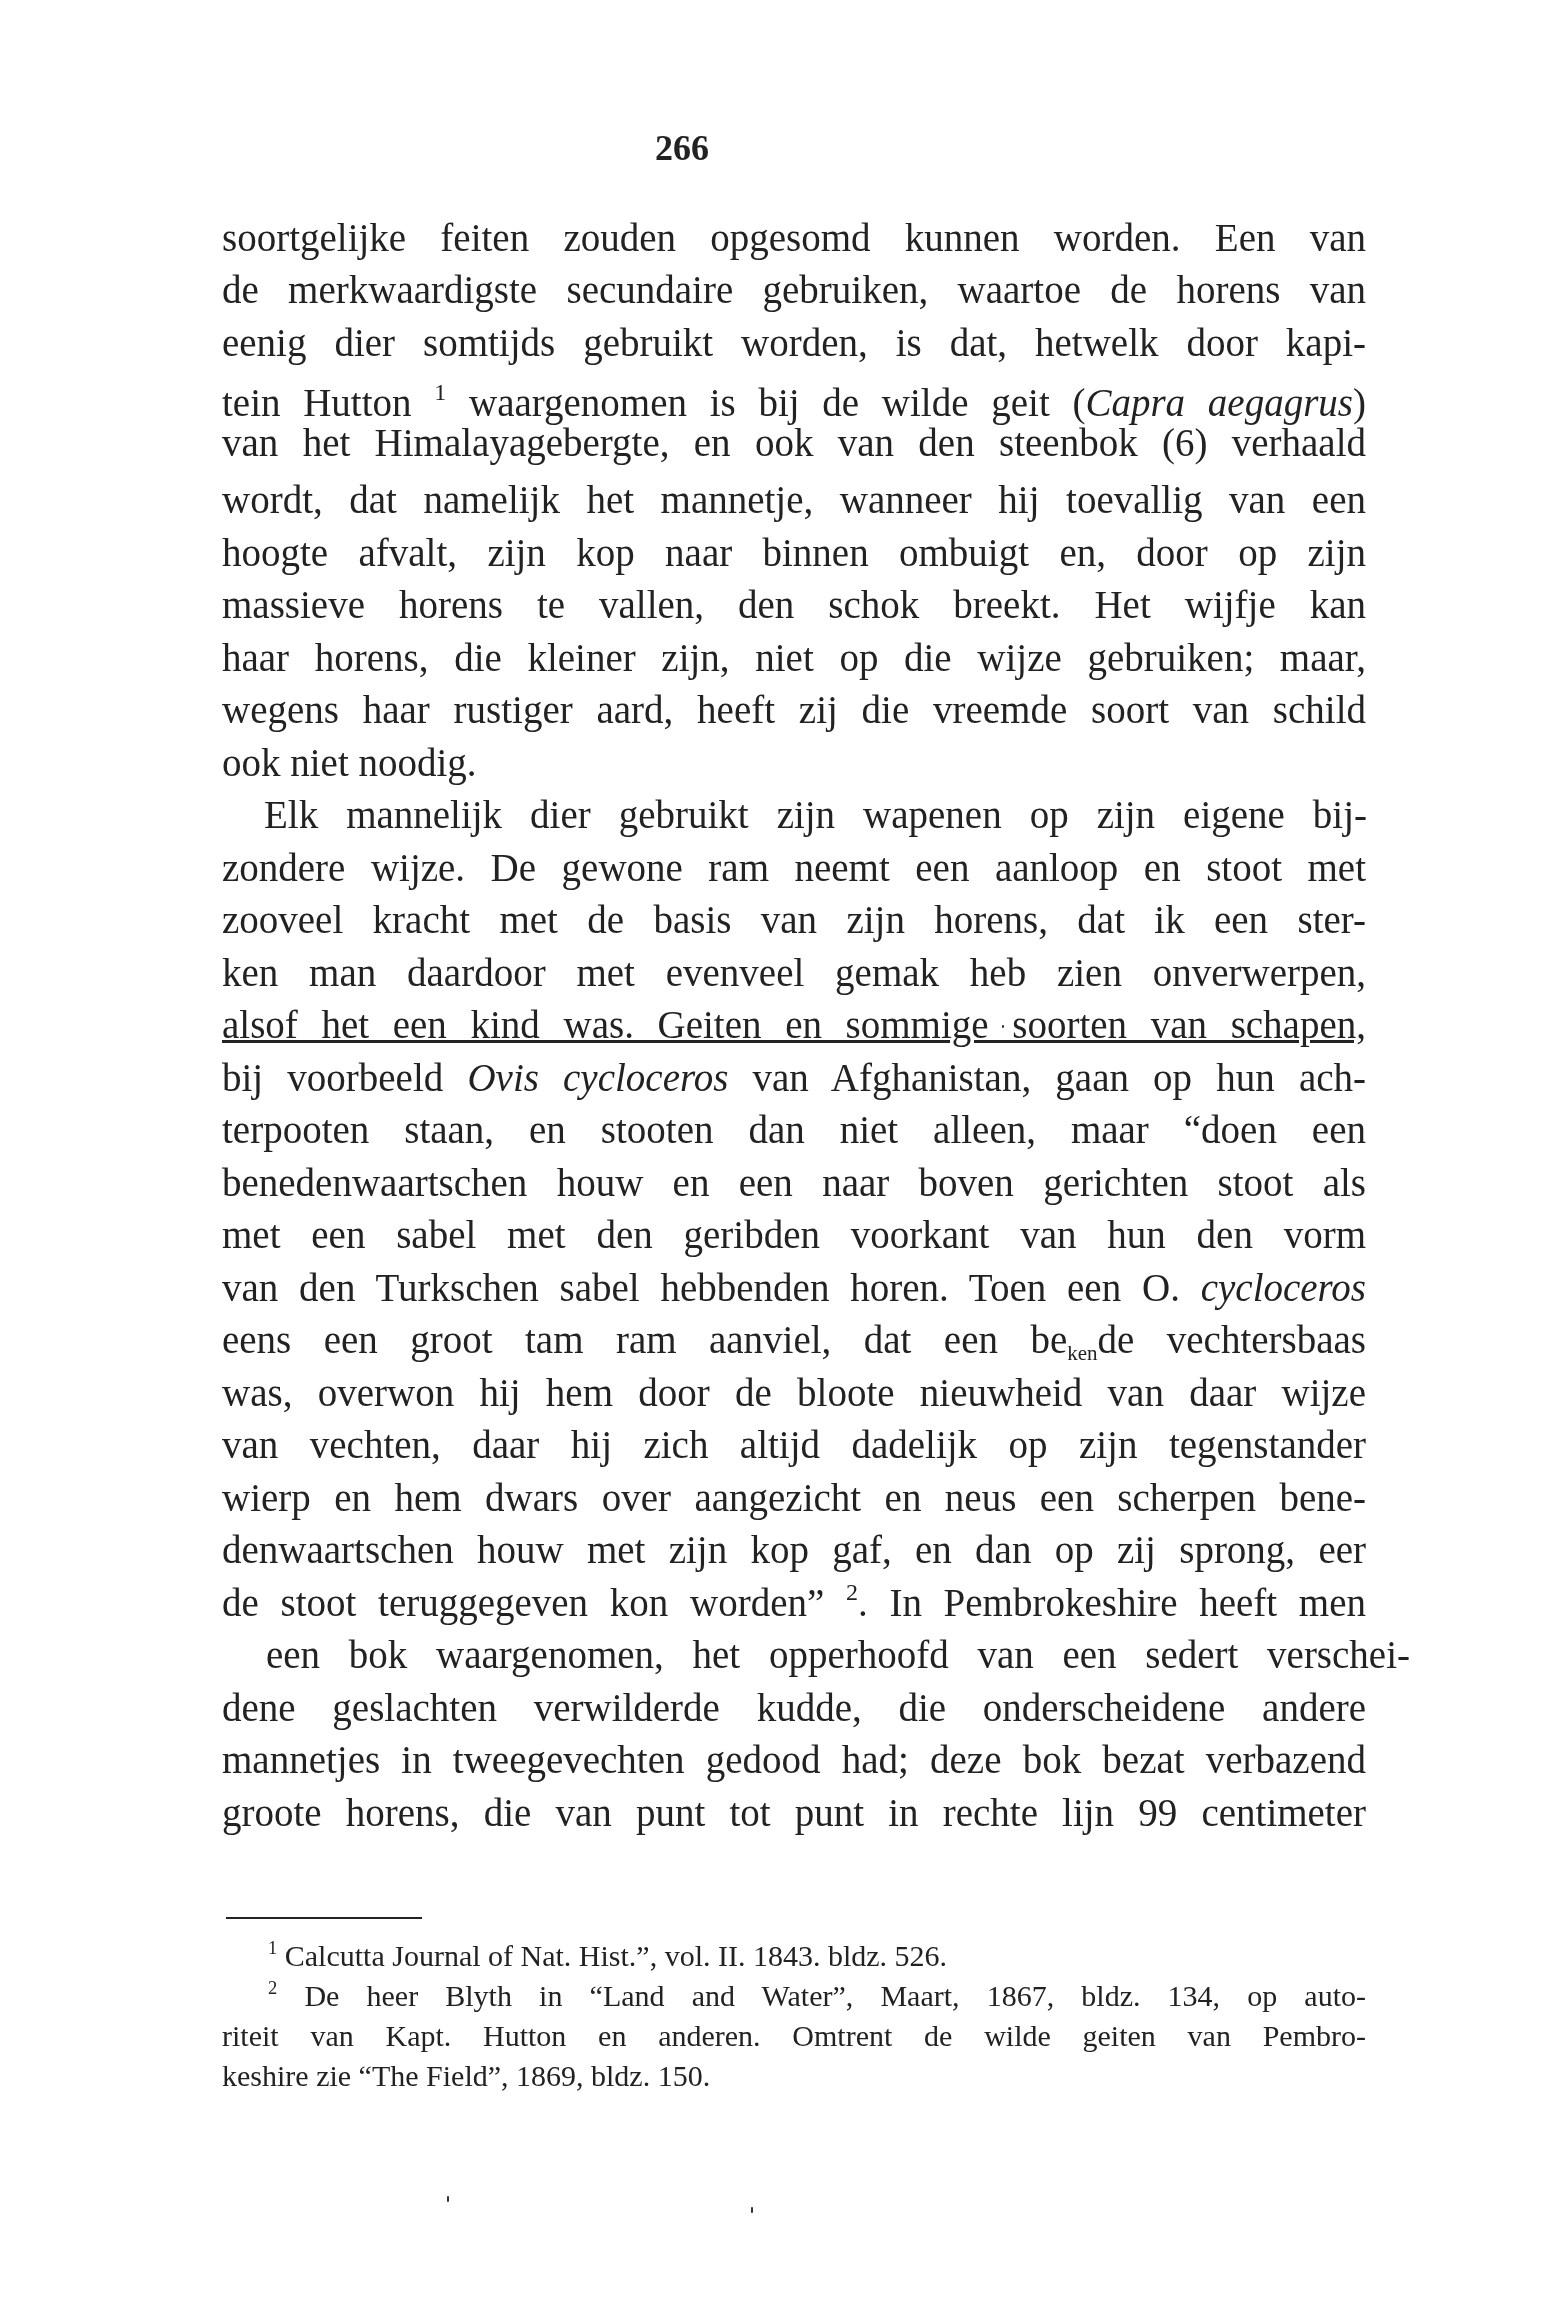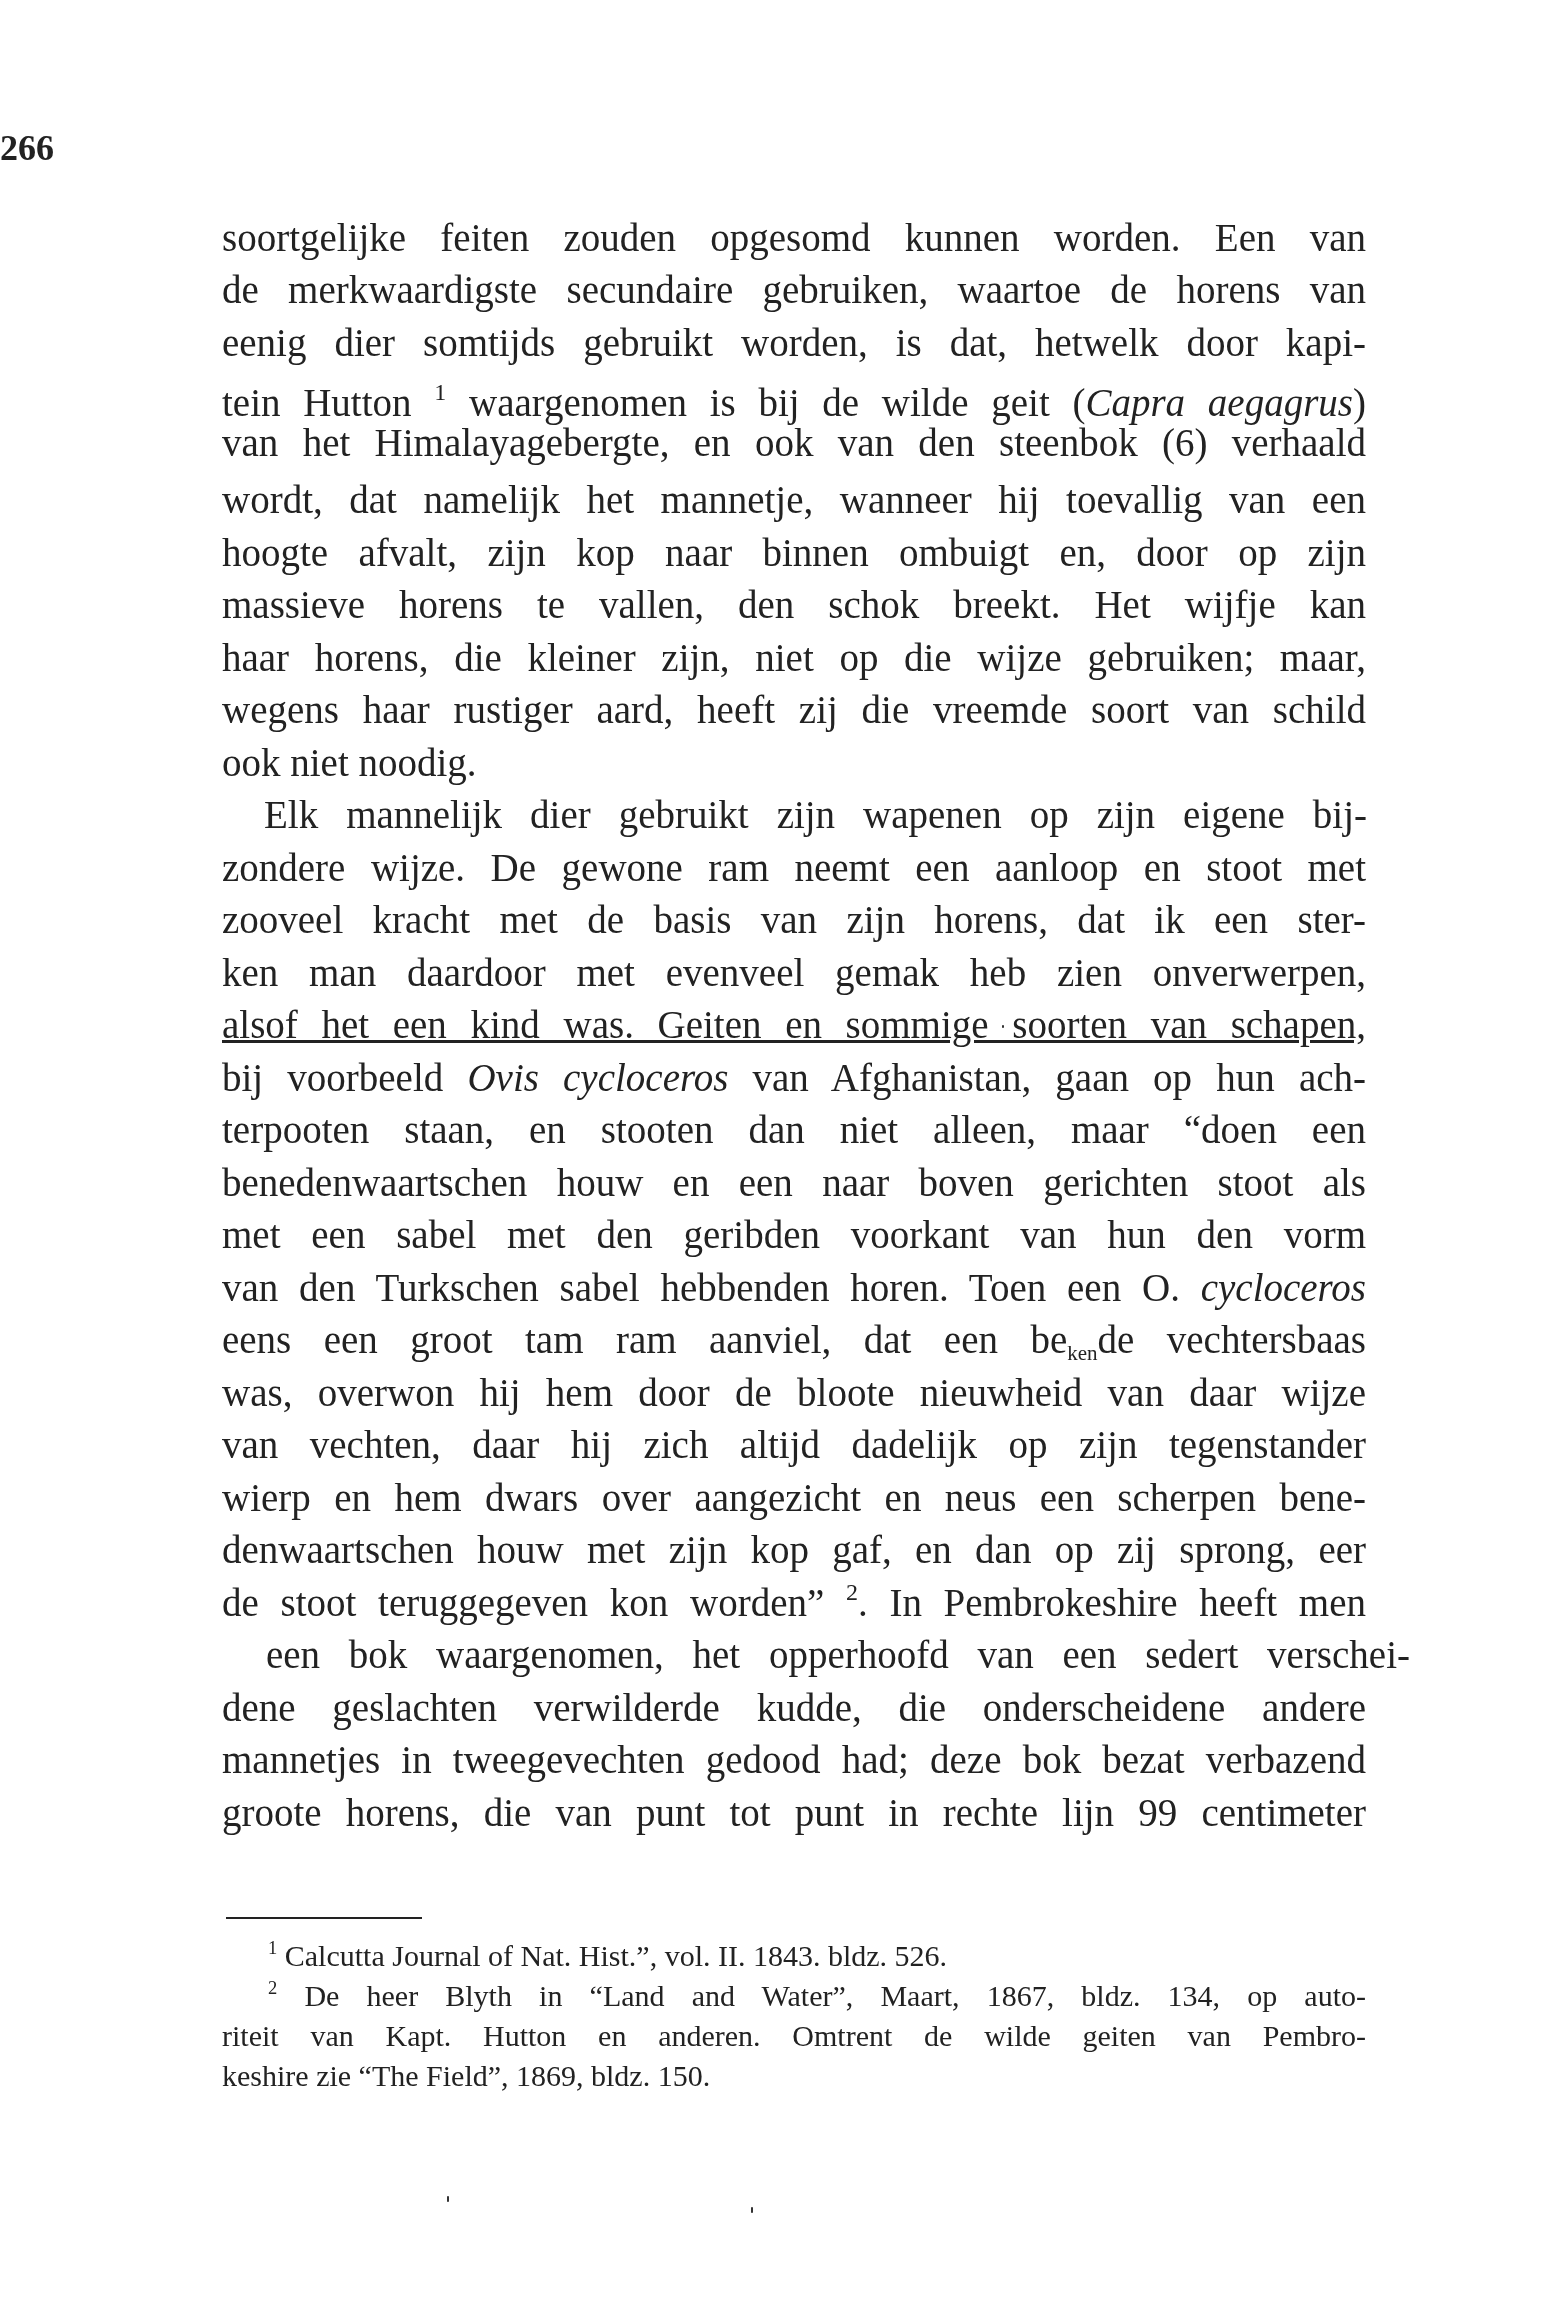--- a/index.html
+++ b/index.html
@@ -4,21 +4,21 @@
 <style>
   html, body { margin: 0; padding: 0; background: #ffffff; }
   body { width: 1566px; height: 2396px; position: relative; overflow: hidden; }
   .page {
     position: absolute; left: 0; top: 0; width: 1566px; height: 2396px;
     background: #ffffff; color: #222222;
     font-family: "Liberation Serif", "DejaVu Serif", serif;
   }
   .page-number {
     position: absolute; left: 0; width: 1364px; top: 130px;
-    text-align: left; font-size: 36px; font-weight: bold; line-height: 1;
+    text-align: center; font-size: 36px; font-weight: bold; line-height: 1;
   }
   .body-text { position: absolute; left: 222px; top: 0; width: 1144px; }
   .line {
     position: absolute; left: 0; width: 1144px;
     font-size: 39px; line-height: 1; white-space: nowrap;
     text-align: justify; text-align-last: justify;
   }
   .line.indent { padding-left: 42px; width: 1103px; }
   .line.last { text-align-last: left; }
   .line i { font-style: italic; }

